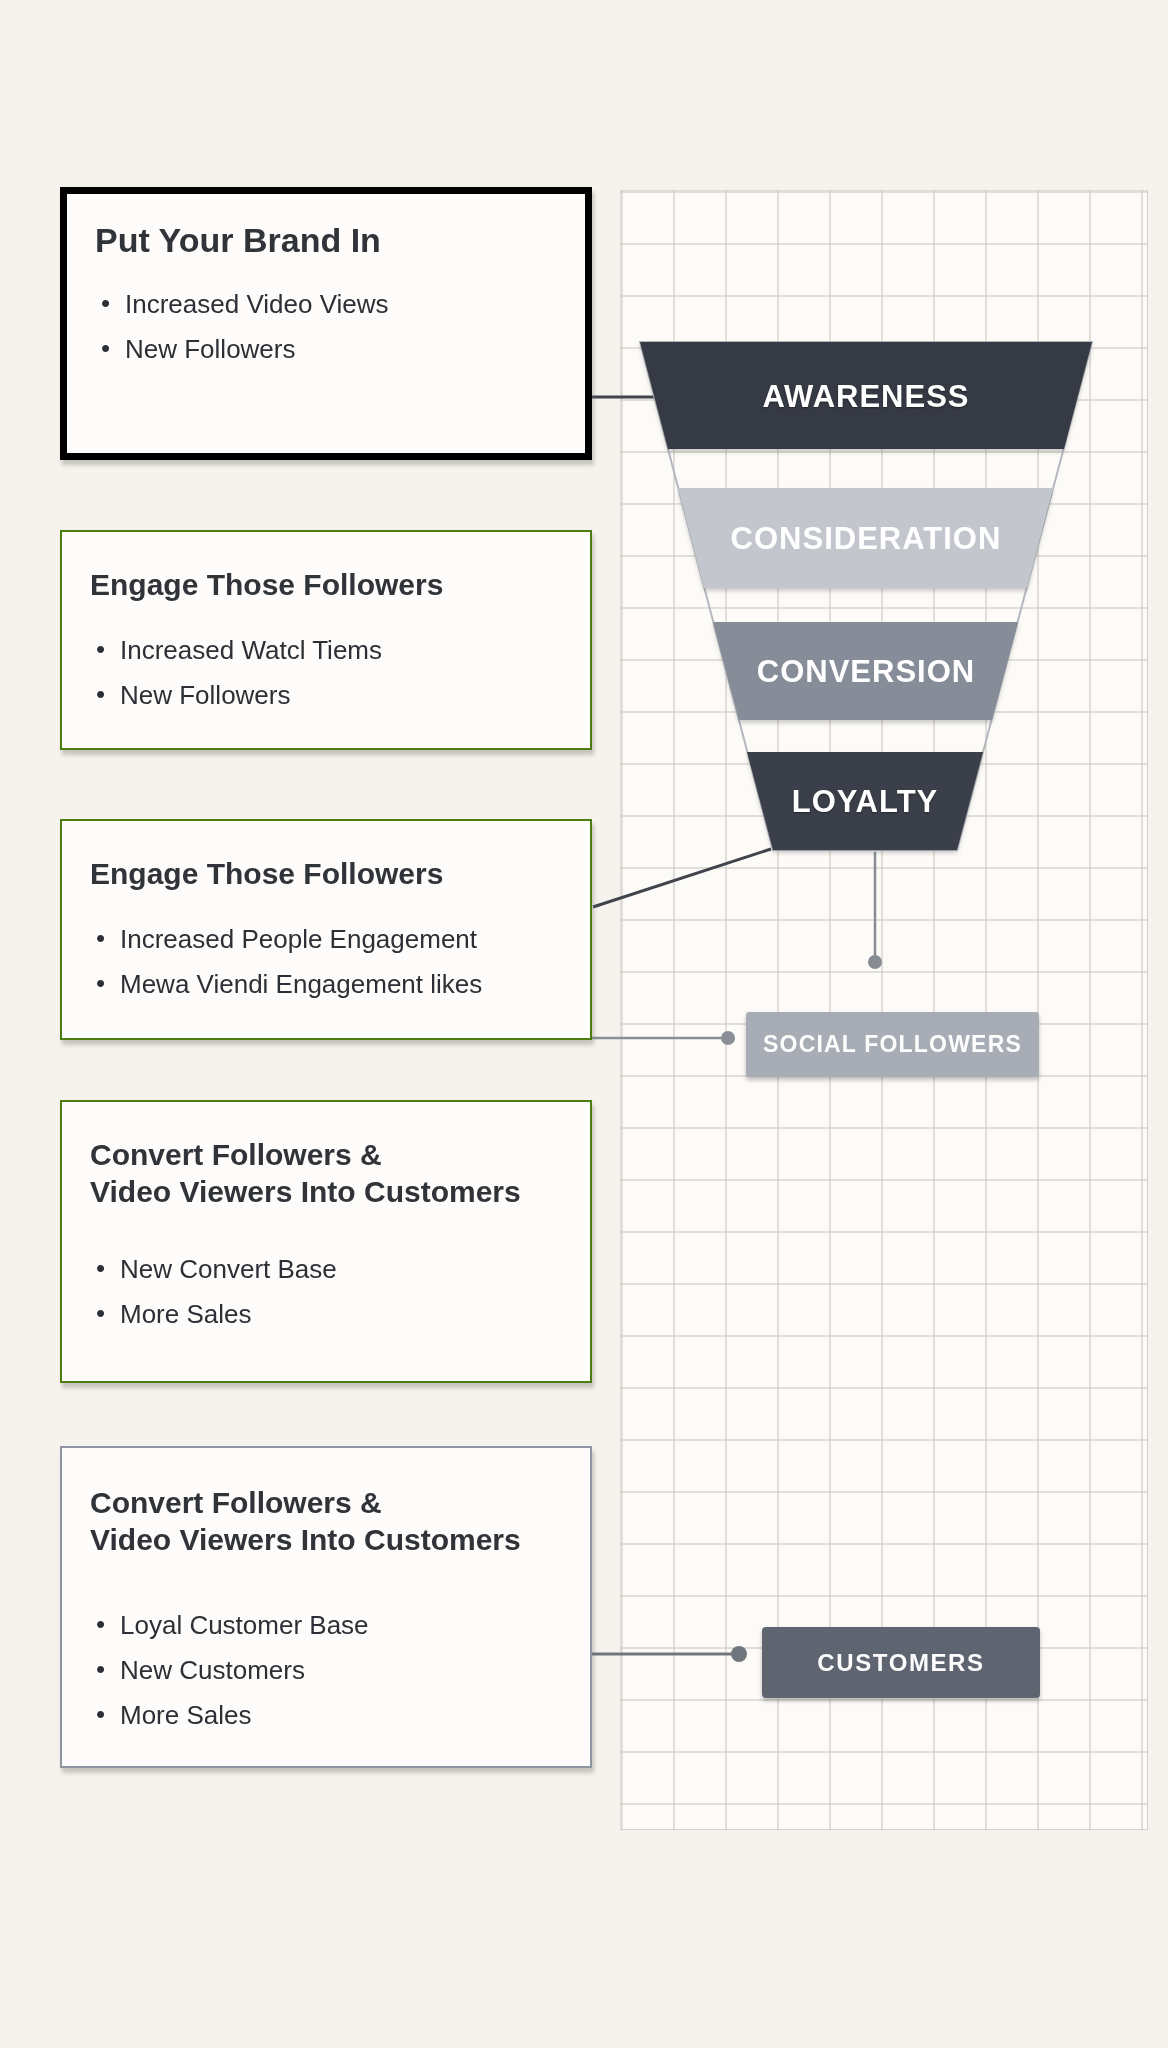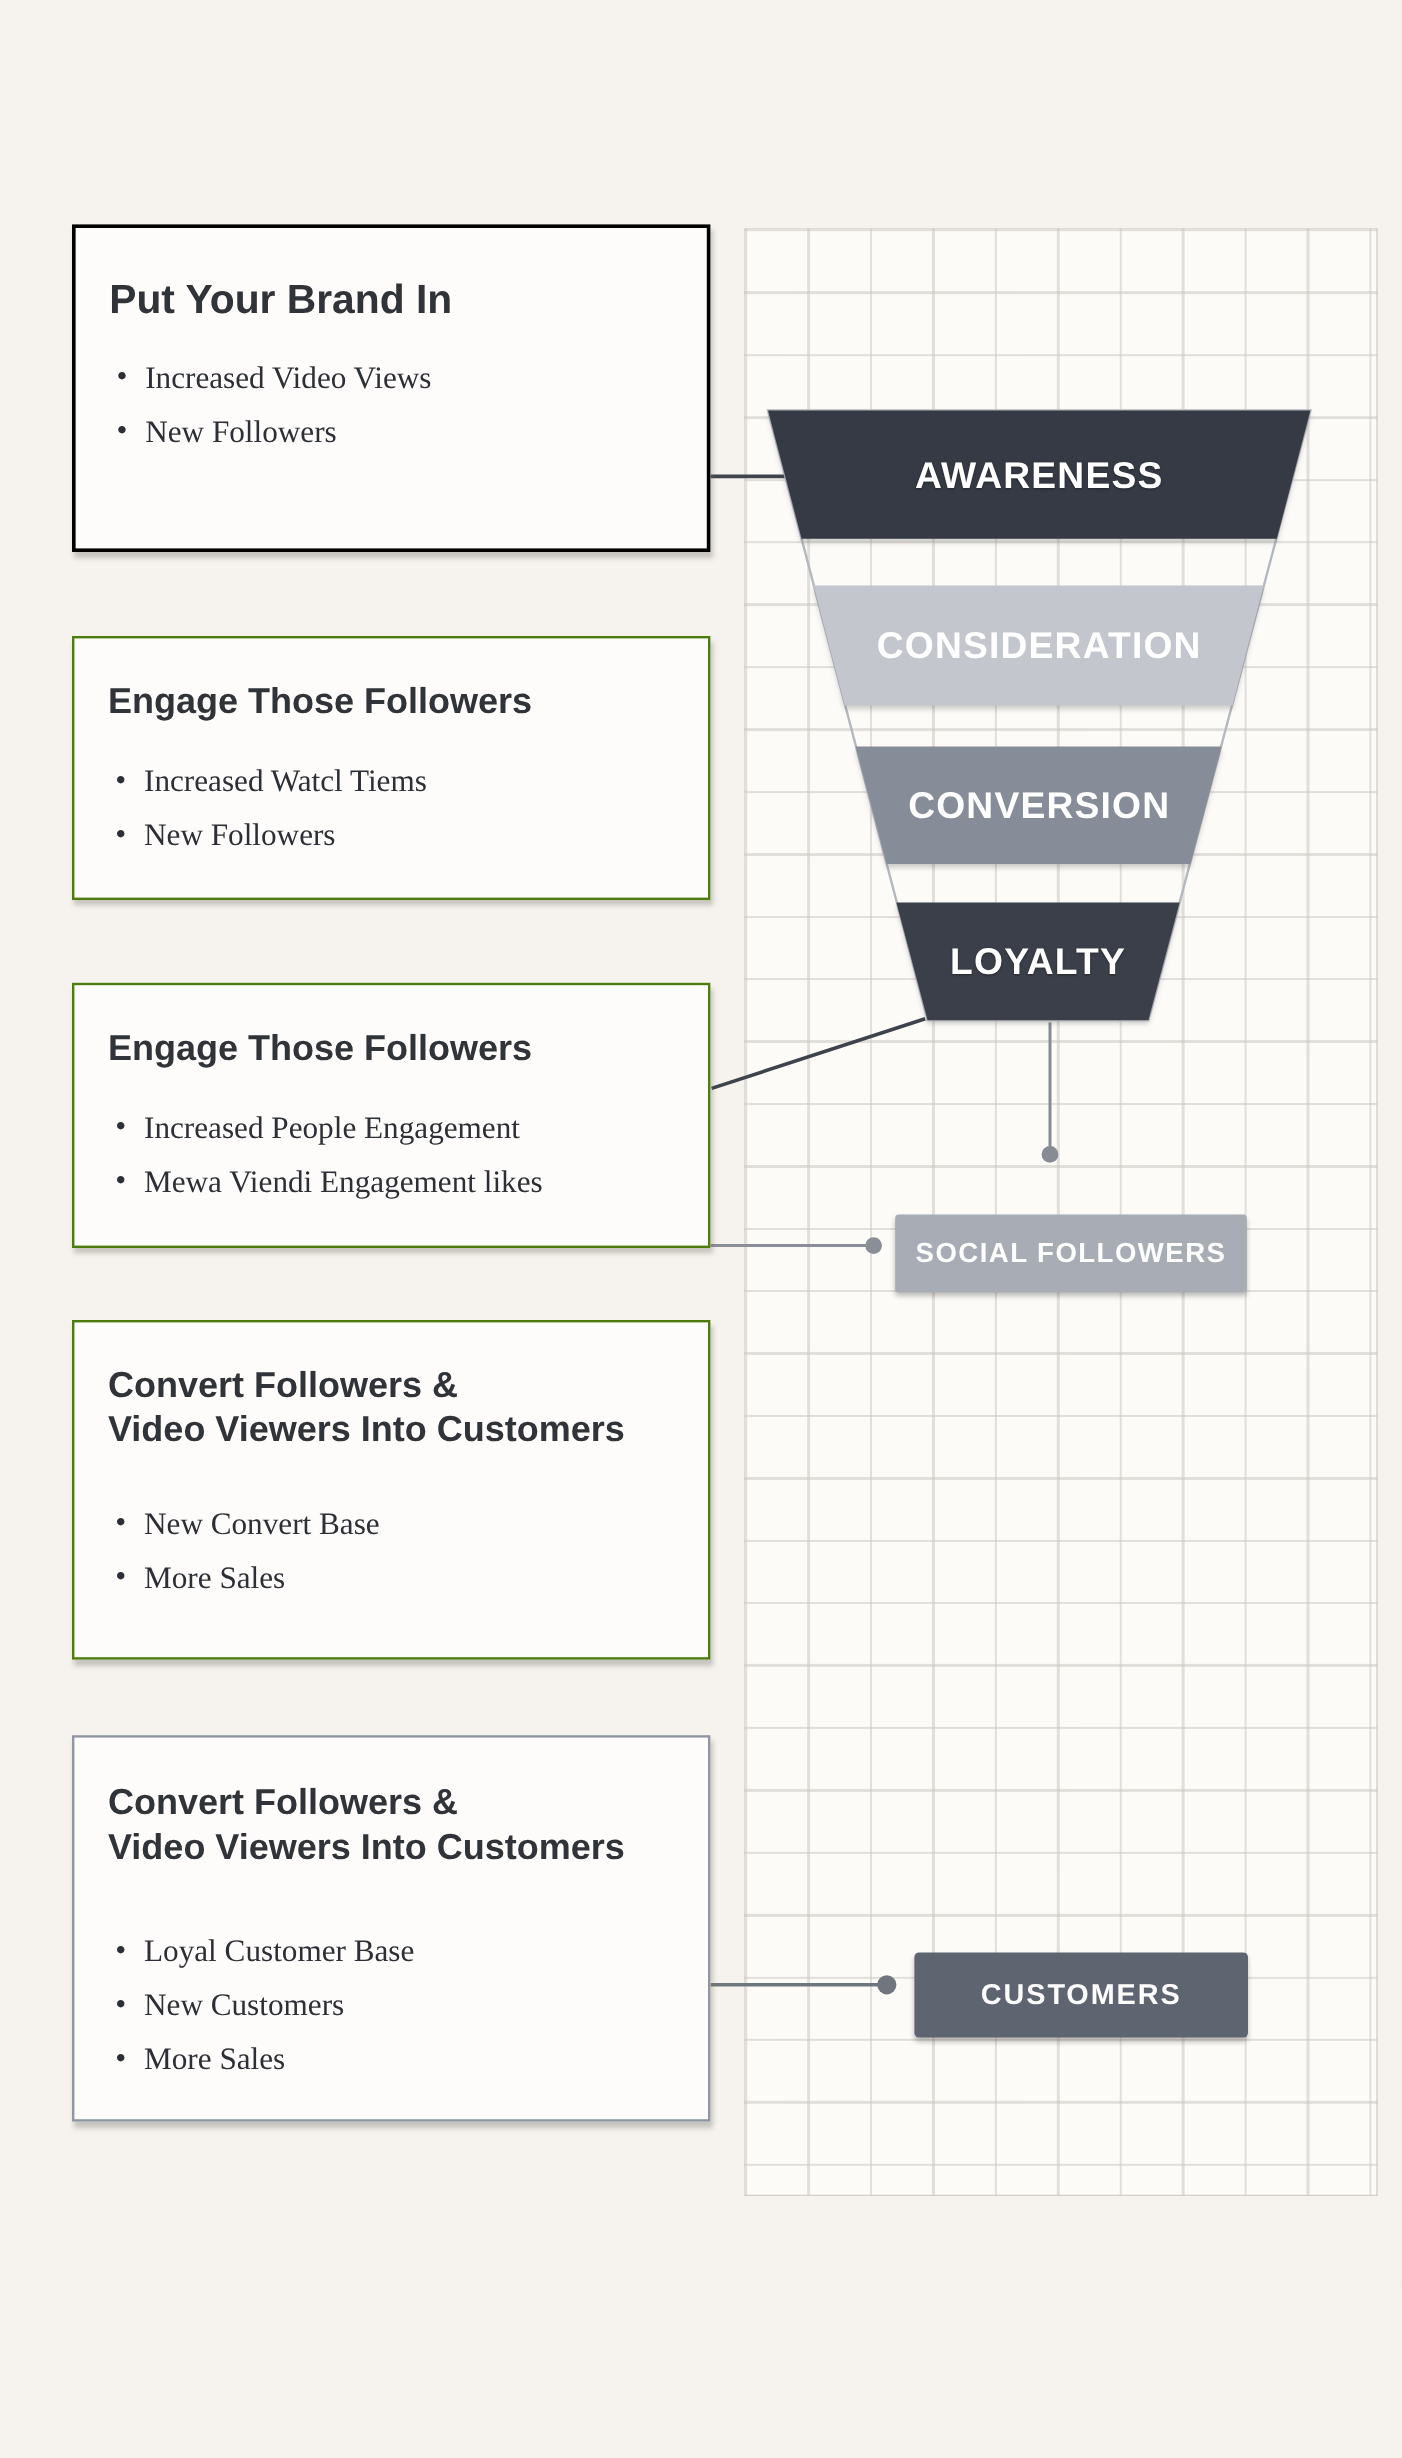--- a/index.html
+++ b/index.html
@@ -29,28 +29,28 @@
   svg .lbl-dark{font-size:31px;text-shadow:0 1px 2px rgba(0,0,0,.4);}
   svg .lbl-light{font-size:31px;}
   .stage-poly{filter:drop-shadow(0 3px 2px rgba(60,60,60,.25));}
   
   .info-box{
     position:absolute;left:60px;width:532px;box-sizing:border-box;z-index:3;
     background:#fdfcfa;border:2px solid #4d7c0f;
     box-shadow:2px 5px 4px rgba(110,108,100,.35);
     padding:30px 28px;
   }
-  .info-box.b1{top:187px;height:273px;border:3px solid #000000;padding-top:40px;}
+  .info-box.b1{top:187px;height:273px;border:7px solid #000000;padding-top:26px;}
   .info-box.b2{top:530px;height:220px;padding-top:34px;}
   .info-box.b3{top:819px;height:221px;padding-top:34px;}
   .info-box.b4{top:1100px;height:283px;padding-top:34px;}
   .info-box.b5{top:1446px;height:322px;padding-top:36px;border-color:#8f96a2;}
   .box-title{color:#303439;font-weight:bold;font-size:30px;line-height:1.24;}
   .b1 .box-title{font-size:34px;line-height:1.2;}
-  .box-bullets{margin-top:30px;font-family:Liberation Serif, serif;}
+  .box-bullets{margin-top:30px;}
   .b1 .box-bullets{margin-top:26px;}
   .b2 .box-bullets{}
   .b3 .box-bullets{margin-top:30px;}
   .b4 .box-bullets{margin-top:42px;}
   .b5 .box-bullets{margin-top:50px;}
   .bullet{
     color:#2c2f35;font-size:26px;line-height:1.38;margin-bottom:9px;
     padding-left:30px;position:relative;
   }
   .bullet::before{content:"\2022";position:absolute;left:6px;top:-1px;color:#2c2f35;}

